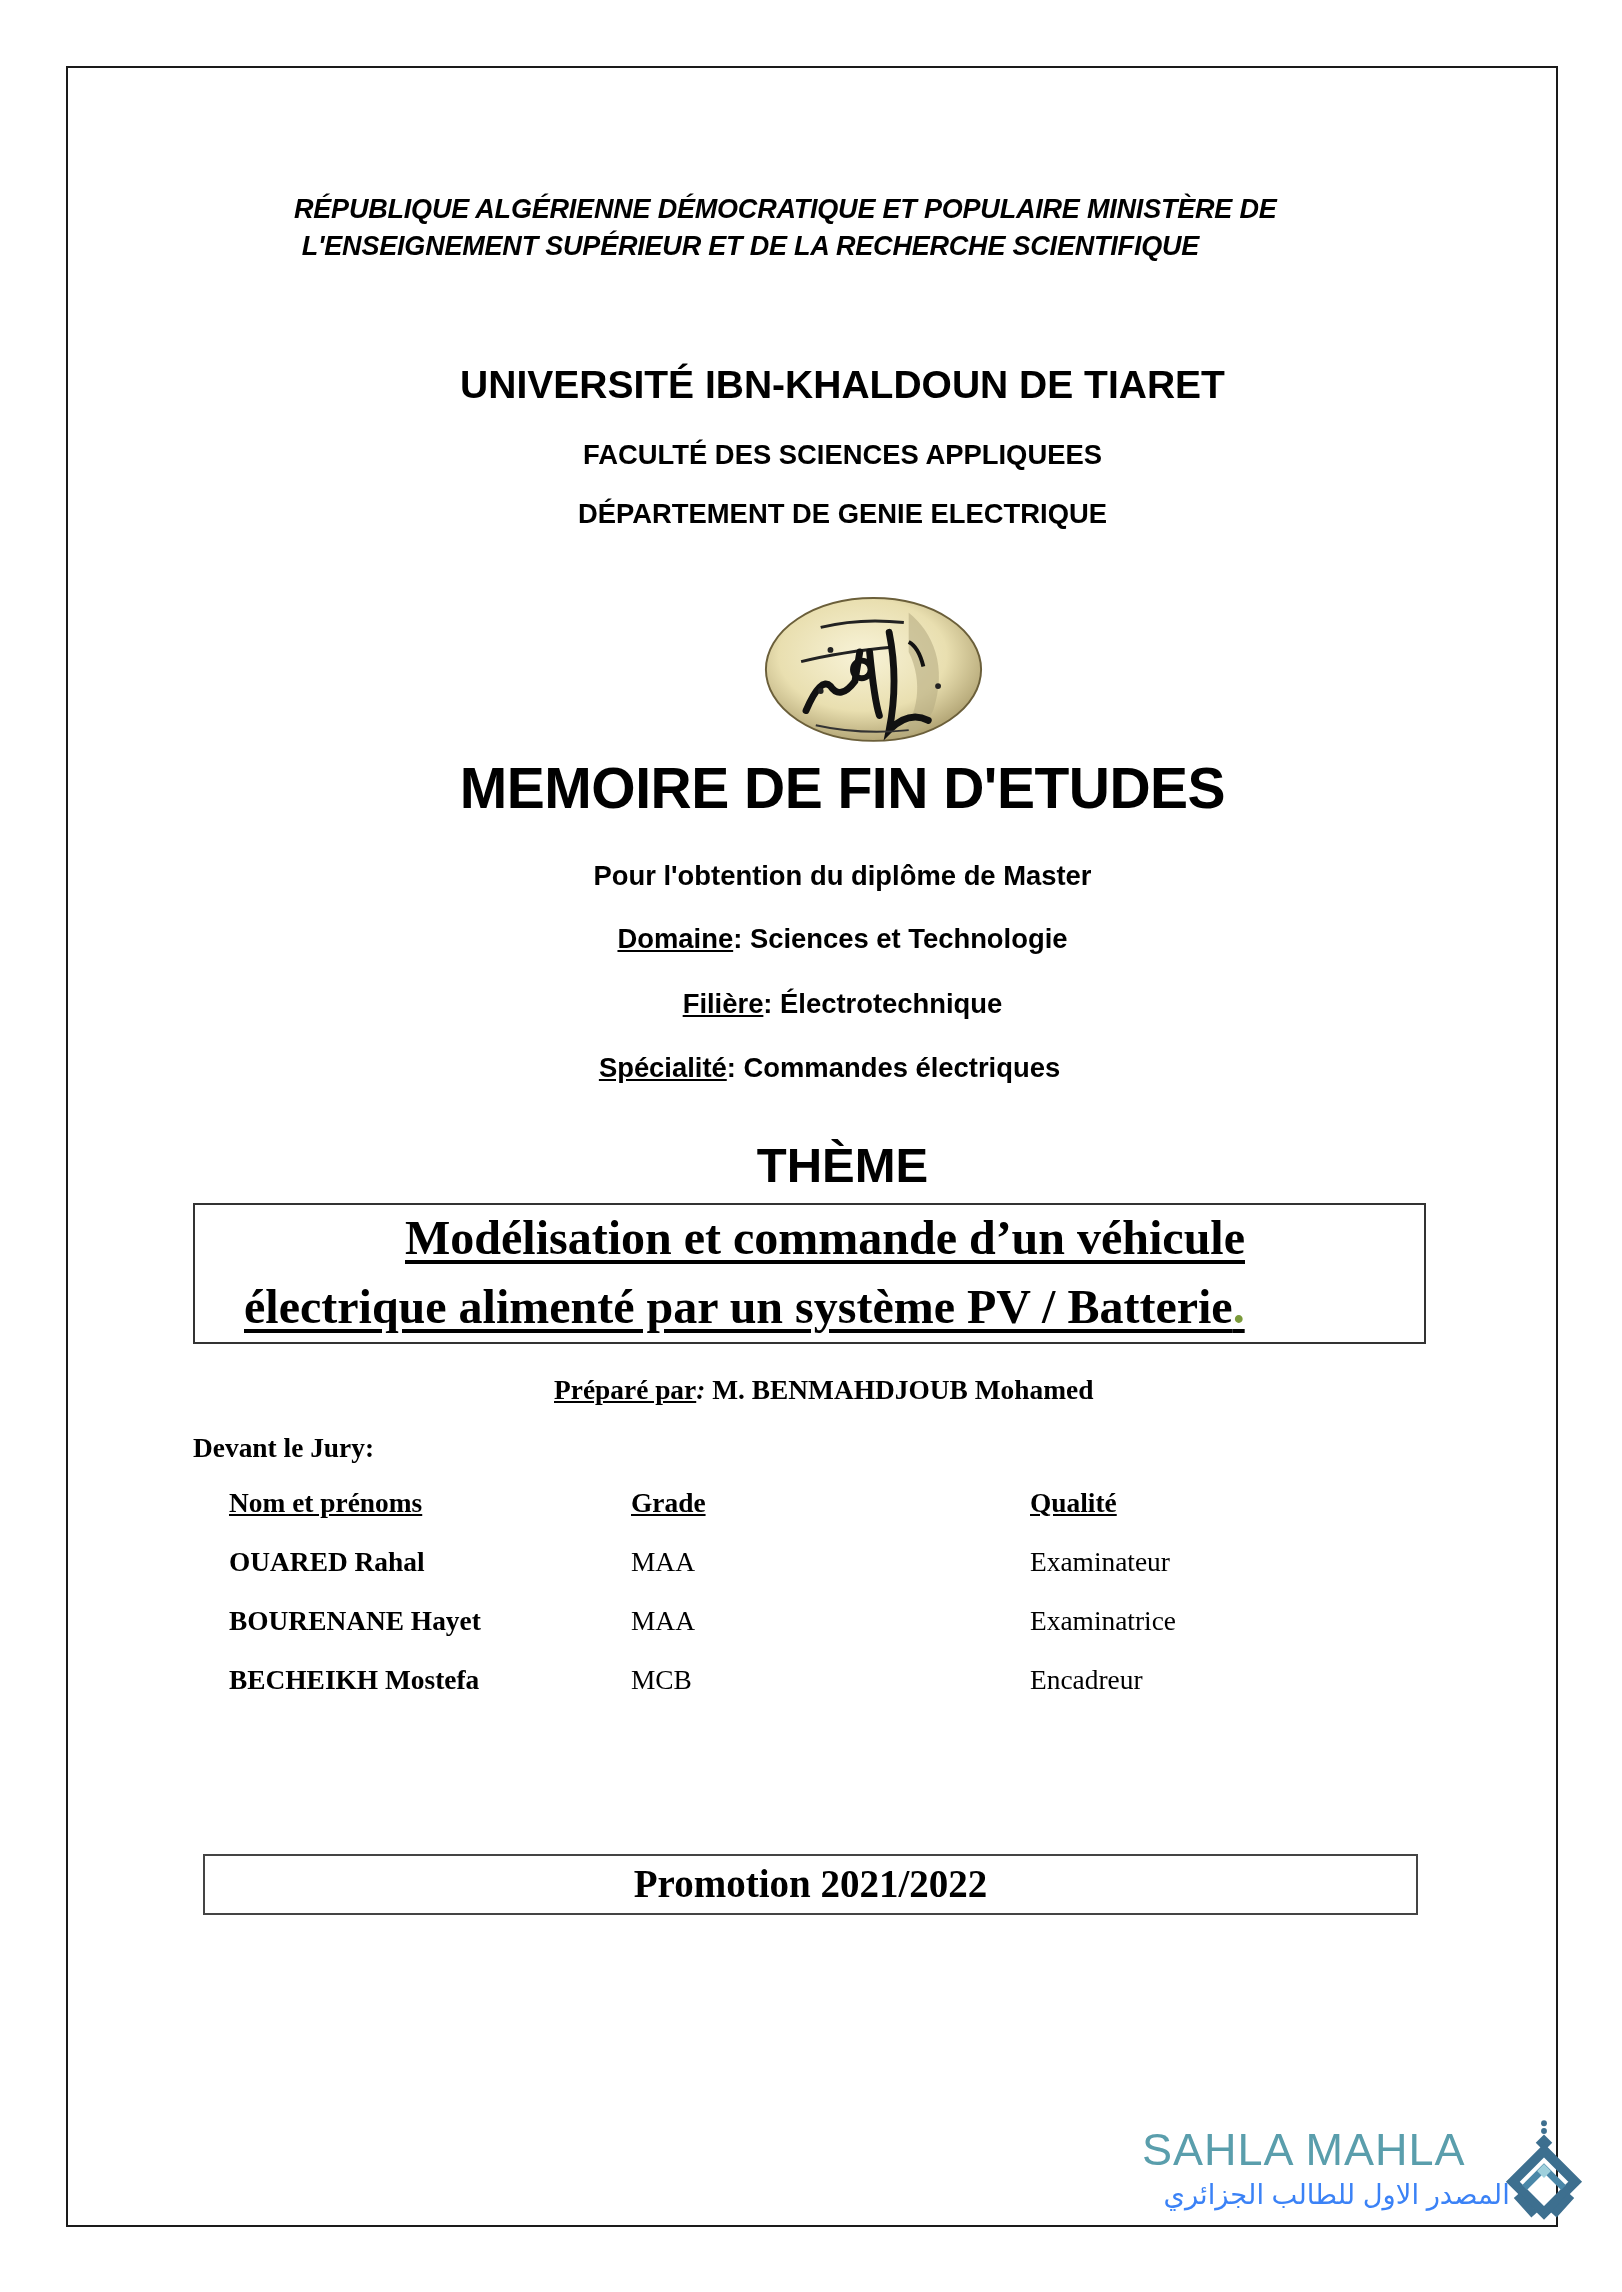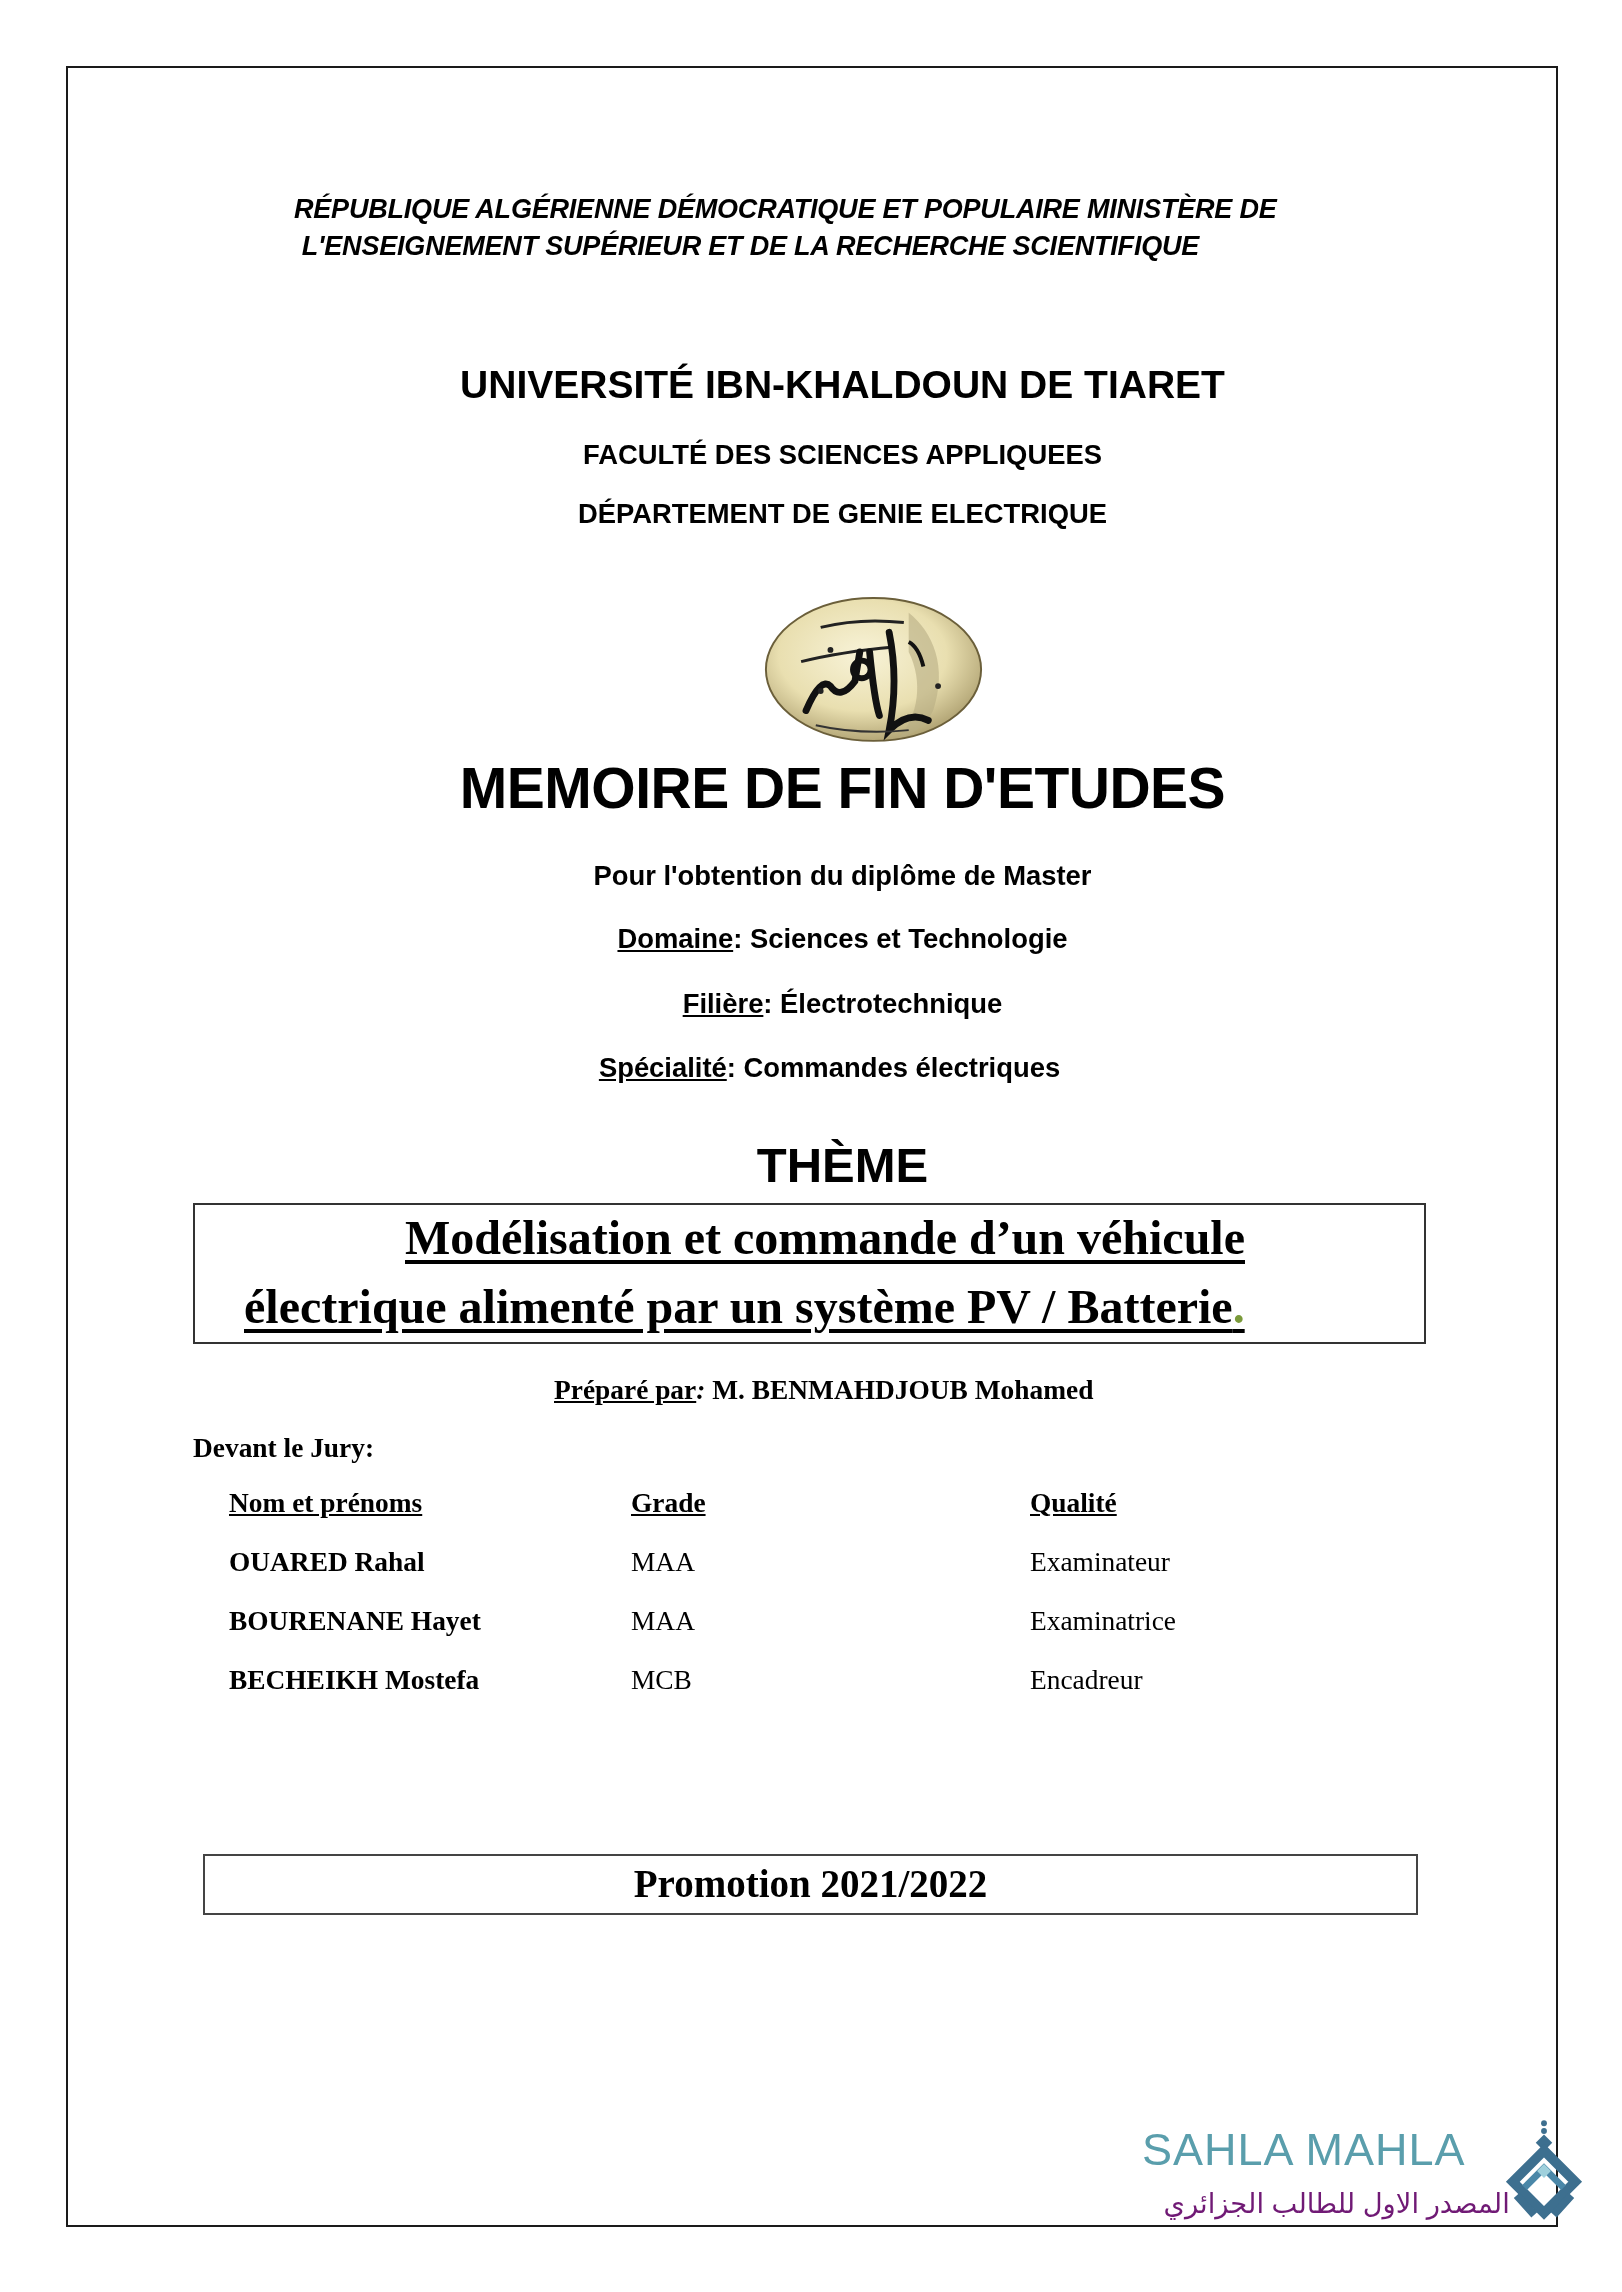--- a/index.html
+++ b/index.html
@@ -189,23 +189,23 @@
       top: 2px;
       font-size: 45px;
       font-weight: normal;
       color: #5a9eac;
       letter-spacing: 1px;
       white-space: nowrap;
     }
     .wm-arabic {
       position: absolute;
       left: 9.8px;
-      top: 66px;
-      font-size: 27.4px;
-      color: #701a75;
+      top: 57px;
+      font-size: 27.4px;
+      color: #3b82f6;
       white-space: nowrap;
       direction: rtl;
       width: 363px;
       text-align: right;
     }
     .wm-emblem {
       position: absolute;
       left: 368px;
       top: -4.9px;
       width: 78px;

